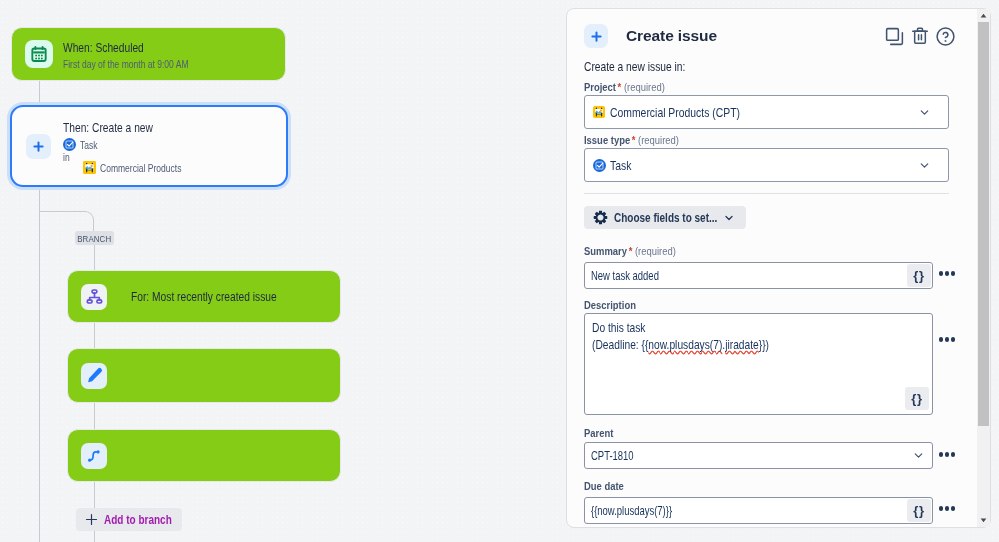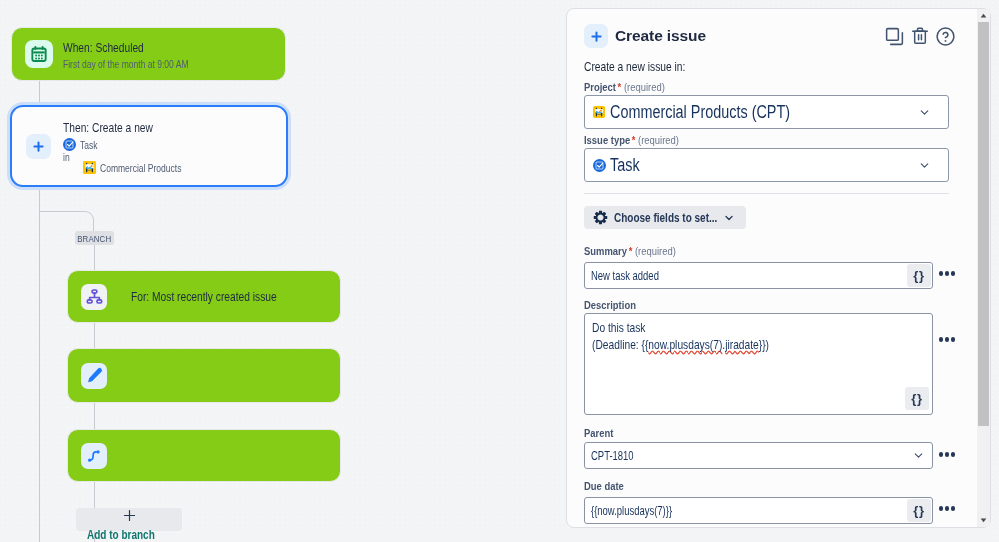--- a/index.html
+++ b/index.html
@@ -83,48 +83,48 @@
   .badge {
     display:inline-block; background:#3E4C65; color:#fff; font-size:8.6px; font-weight:700;
     letter-spacing:0.1px; border-radius:3px; height:12px; line-height:12px; padding:0 4px;
     margin-top:5px; transform:scaleX(0.96); transform-origin:left center;
   }
 
   .addbtn {
     position:absolute; left:76px; top:508px; height:23px; width:106px;
     background:#E8E9EC; border:none; border-radius:4px;
     display:flex; align-items:center; gap:5px; padding:0 8px;
-    font-size:12.5px; font-weight:700; color:#0f766e;
-    font-family:"Liberation Sans", sans-serif; cursor:pointer;flex-direction:column;
+    font-size:12.5px; font-weight:700; color:#a21caf;
+    font-family:"Liberation Sans", sans-serif; cursor:pointer;
   }
   .addbtn > span { display:inline-block; transform:scaleX(0.80); transform-origin:left center;
                    white-space:nowrap; }
 
   
   #panel {
     position:absolute; left:566px; top:8px; width:425px; height:520px;
     background:#FCFCFD; border:1px solid #DCDFE4; border-radius:8px;
     overflow:hidden;
   }
   #panel-inner { position:absolute; left:0; top:0; width:403px; padding:15px 21px 0 17px; }
-  .p-head { display:flex; align-items:center; height:24px; }
+  .p-head { display:flex; align-items:center; height:24px;gap:11px; }
   .p-head .pic { width:24px; height:24px; border-radius:7px; background:#E4EFFC;
                  display:flex; align-items:center; justify-content:center; }
   .p-title { margin-left:7px; font-size:15.5px; font-weight:700; color:#1F2A40; letter-spacing:-0.1px; }
   .p-actions { margin-left:auto; display:flex; gap:5px; align-items:center; margin-right:-7px; }
   .p-sub { margin-top:11px; font-size:12.8px; color:#1B2638; display:block; width:max-content;
            transform:scaleX(0.80); transform-origin:left center; white-space:nowrap; }
   .fl { margin-top:9px; font-size:11.8px; font-weight:700; color:#44546F; display:block;
         width:max-content; transform:scaleX(0.80); transform-origin:left center; white-space:nowrap; }
   .ast { color:#CF402F; font-weight:700; margin-left:2px; }
   .req { color:#6B778C; font-weight:400; }
   .select {
     margin-top:1px; height:34px; background:#fff; border:1px solid #8C97A8;
     border-radius:3px; display:flex; align-items:center; padding:0 18px 0 8px;
-    font-size:18px; color:#17325C;
+    font-size:13px; color:#17325C;
   }
   .select > span:not(.savatar):not(.stype):not(.chev) { display:inline-block;
     transform:scaleX(0.80); transform-origin:left center; white-space:nowrap; }
   .divider { height:1px; background:#DFE1E6; margin-top:9px; }
   .chooser {
     margin-top:12px; display:inline-flex; align-items:center; gap:6px;
     height:23px; padding:0 11px 0 9px; background:#E8E9EC; border-radius:4px;
     font-size:12.5px; font-weight:700; color:#253858;
   }
   .chooser > span[data-name=choose-fields-label] { display:inline-block;

